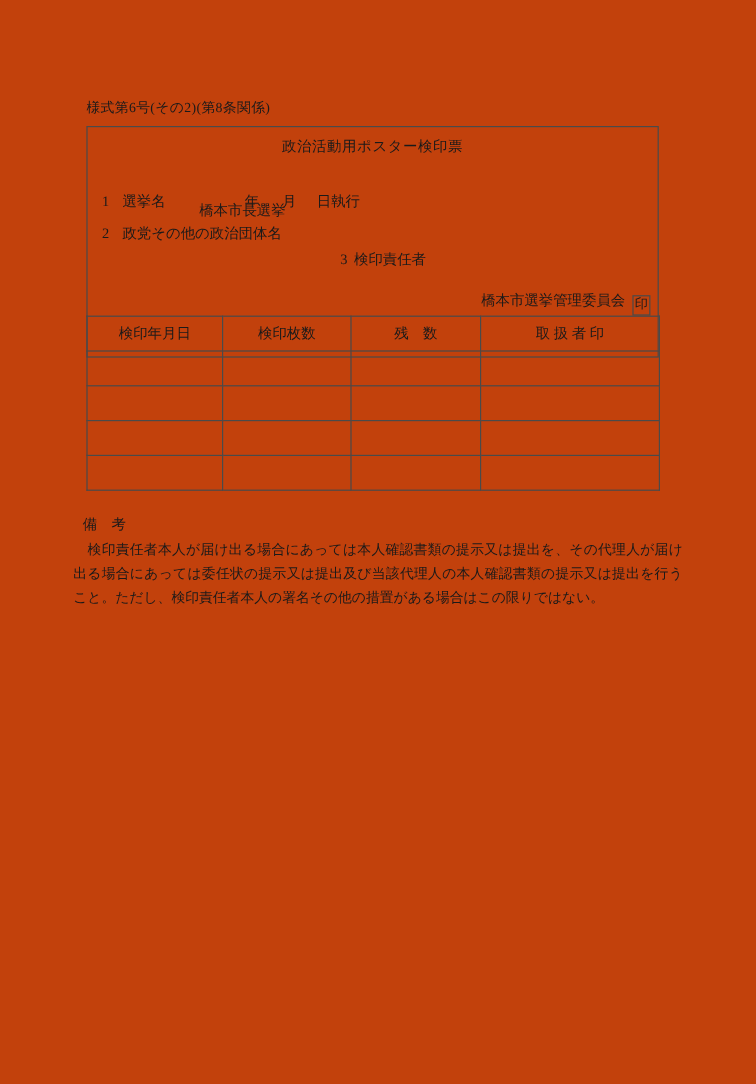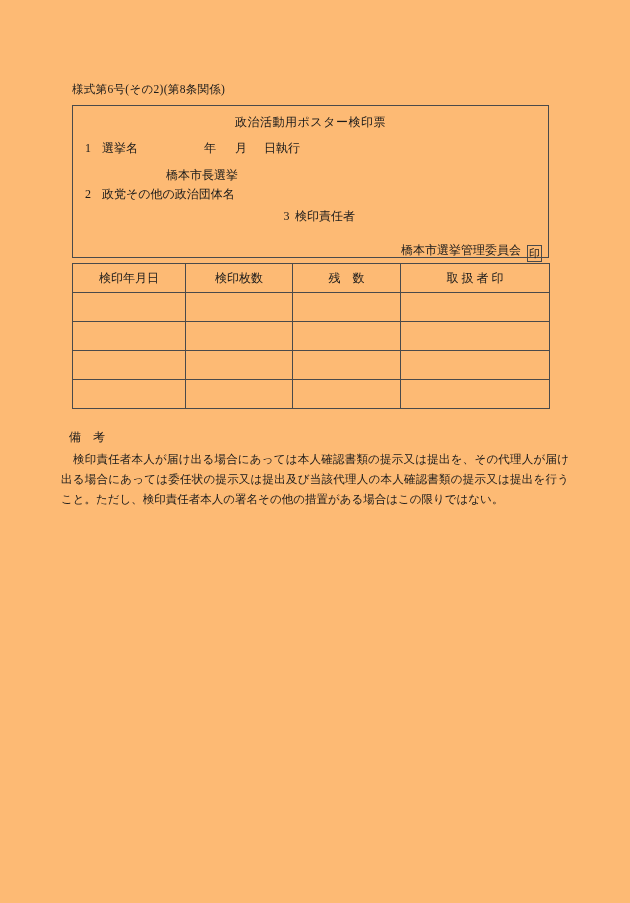--- a/index.html
+++ b/index.html
@@ -1,38 +1,38 @@
 <!DOCTYPE html>
 <html><head>
 <meta charset="utf-8">
 <style>
   html, body { margin: 0; padding: 0; background: #ffffff; }
   .sheet {
     position: relative;
     width: 630px;
     height: 903px;
-    background: #fdba74;
+    background: #c2410c;
     font-family: "Liberation Serif", "DejaVu Serif", serif;
     color: #1a1a1a;
     overflow: hidden;
   }
   .form-number {
     position: absolute;
     left: 72px;
     top: 82px;
     font-size: 11.5px;
     letter-spacing: 0.3px;
     white-space: nowrap;
   }
   .main-box {
     position: absolute;
     left: 72px;
     top: 105px;
     width: 477px;
-    height: 153px;
+    height: 193px;
     border: 1px solid #4a4a4a;
     box-sizing: border-box;
     text-decoration: underline;
   }
   .box-title {
     position: absolute;
     top: 8px;
     left: 0;
     width: 100%;
     text-align: center;
@@ -40,21 +40,21 @@
     letter-spacing: 0.5px;
   }
   .item-row {
     position: absolute;
     left: 12px;
     right: 0;
     font-size: 12px;
     line-height: 13px;
     white-space: nowrap;
   }
-  .row1 { top: 36px; }
+  .row1 { top: 56px; }
   .subline { top: 63px; left: 93px; }
   .row2 { top: 82px; }
   .row3 { top: 104px; text-align: center; }
   .row4 { top: 118px; }
   .item-no { display: inline-block; width: 17px; }
   .pos-abs { position: absolute; top: 0; }
   .year-label  { left: 119px; }
   .month-label { left: 150px; }
   .day-label   { left: 179px; }
   .unit-label  { left: 152px; }

